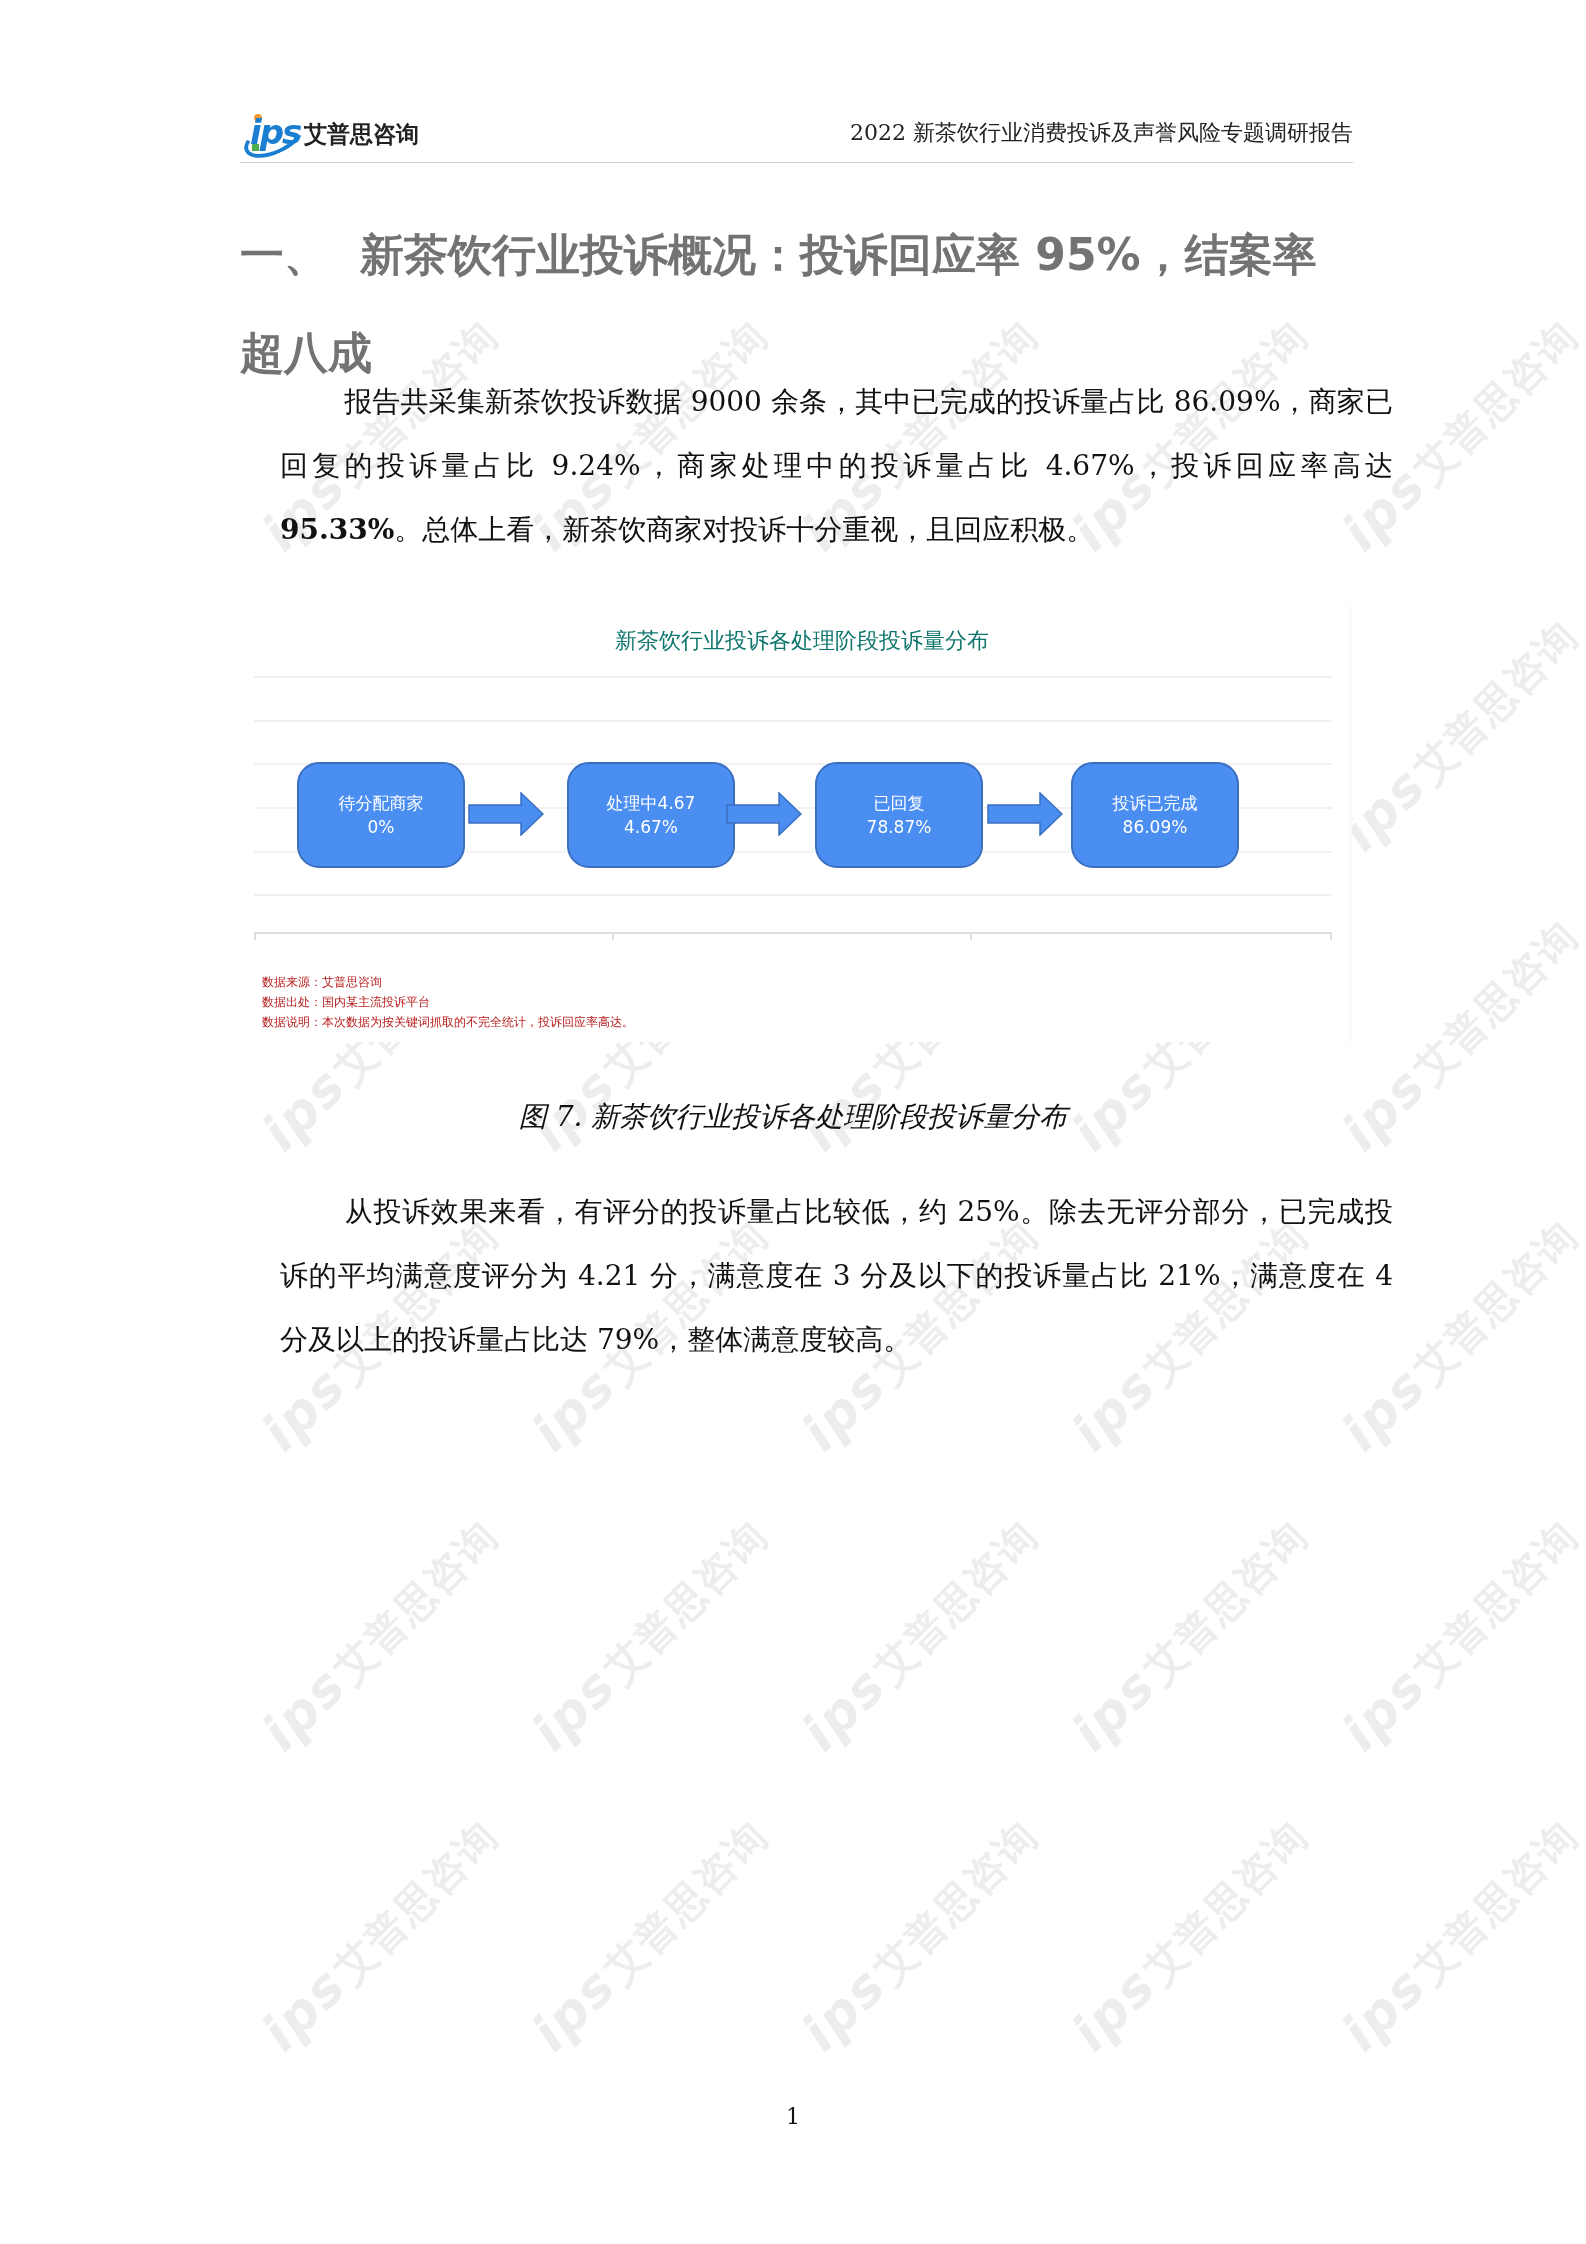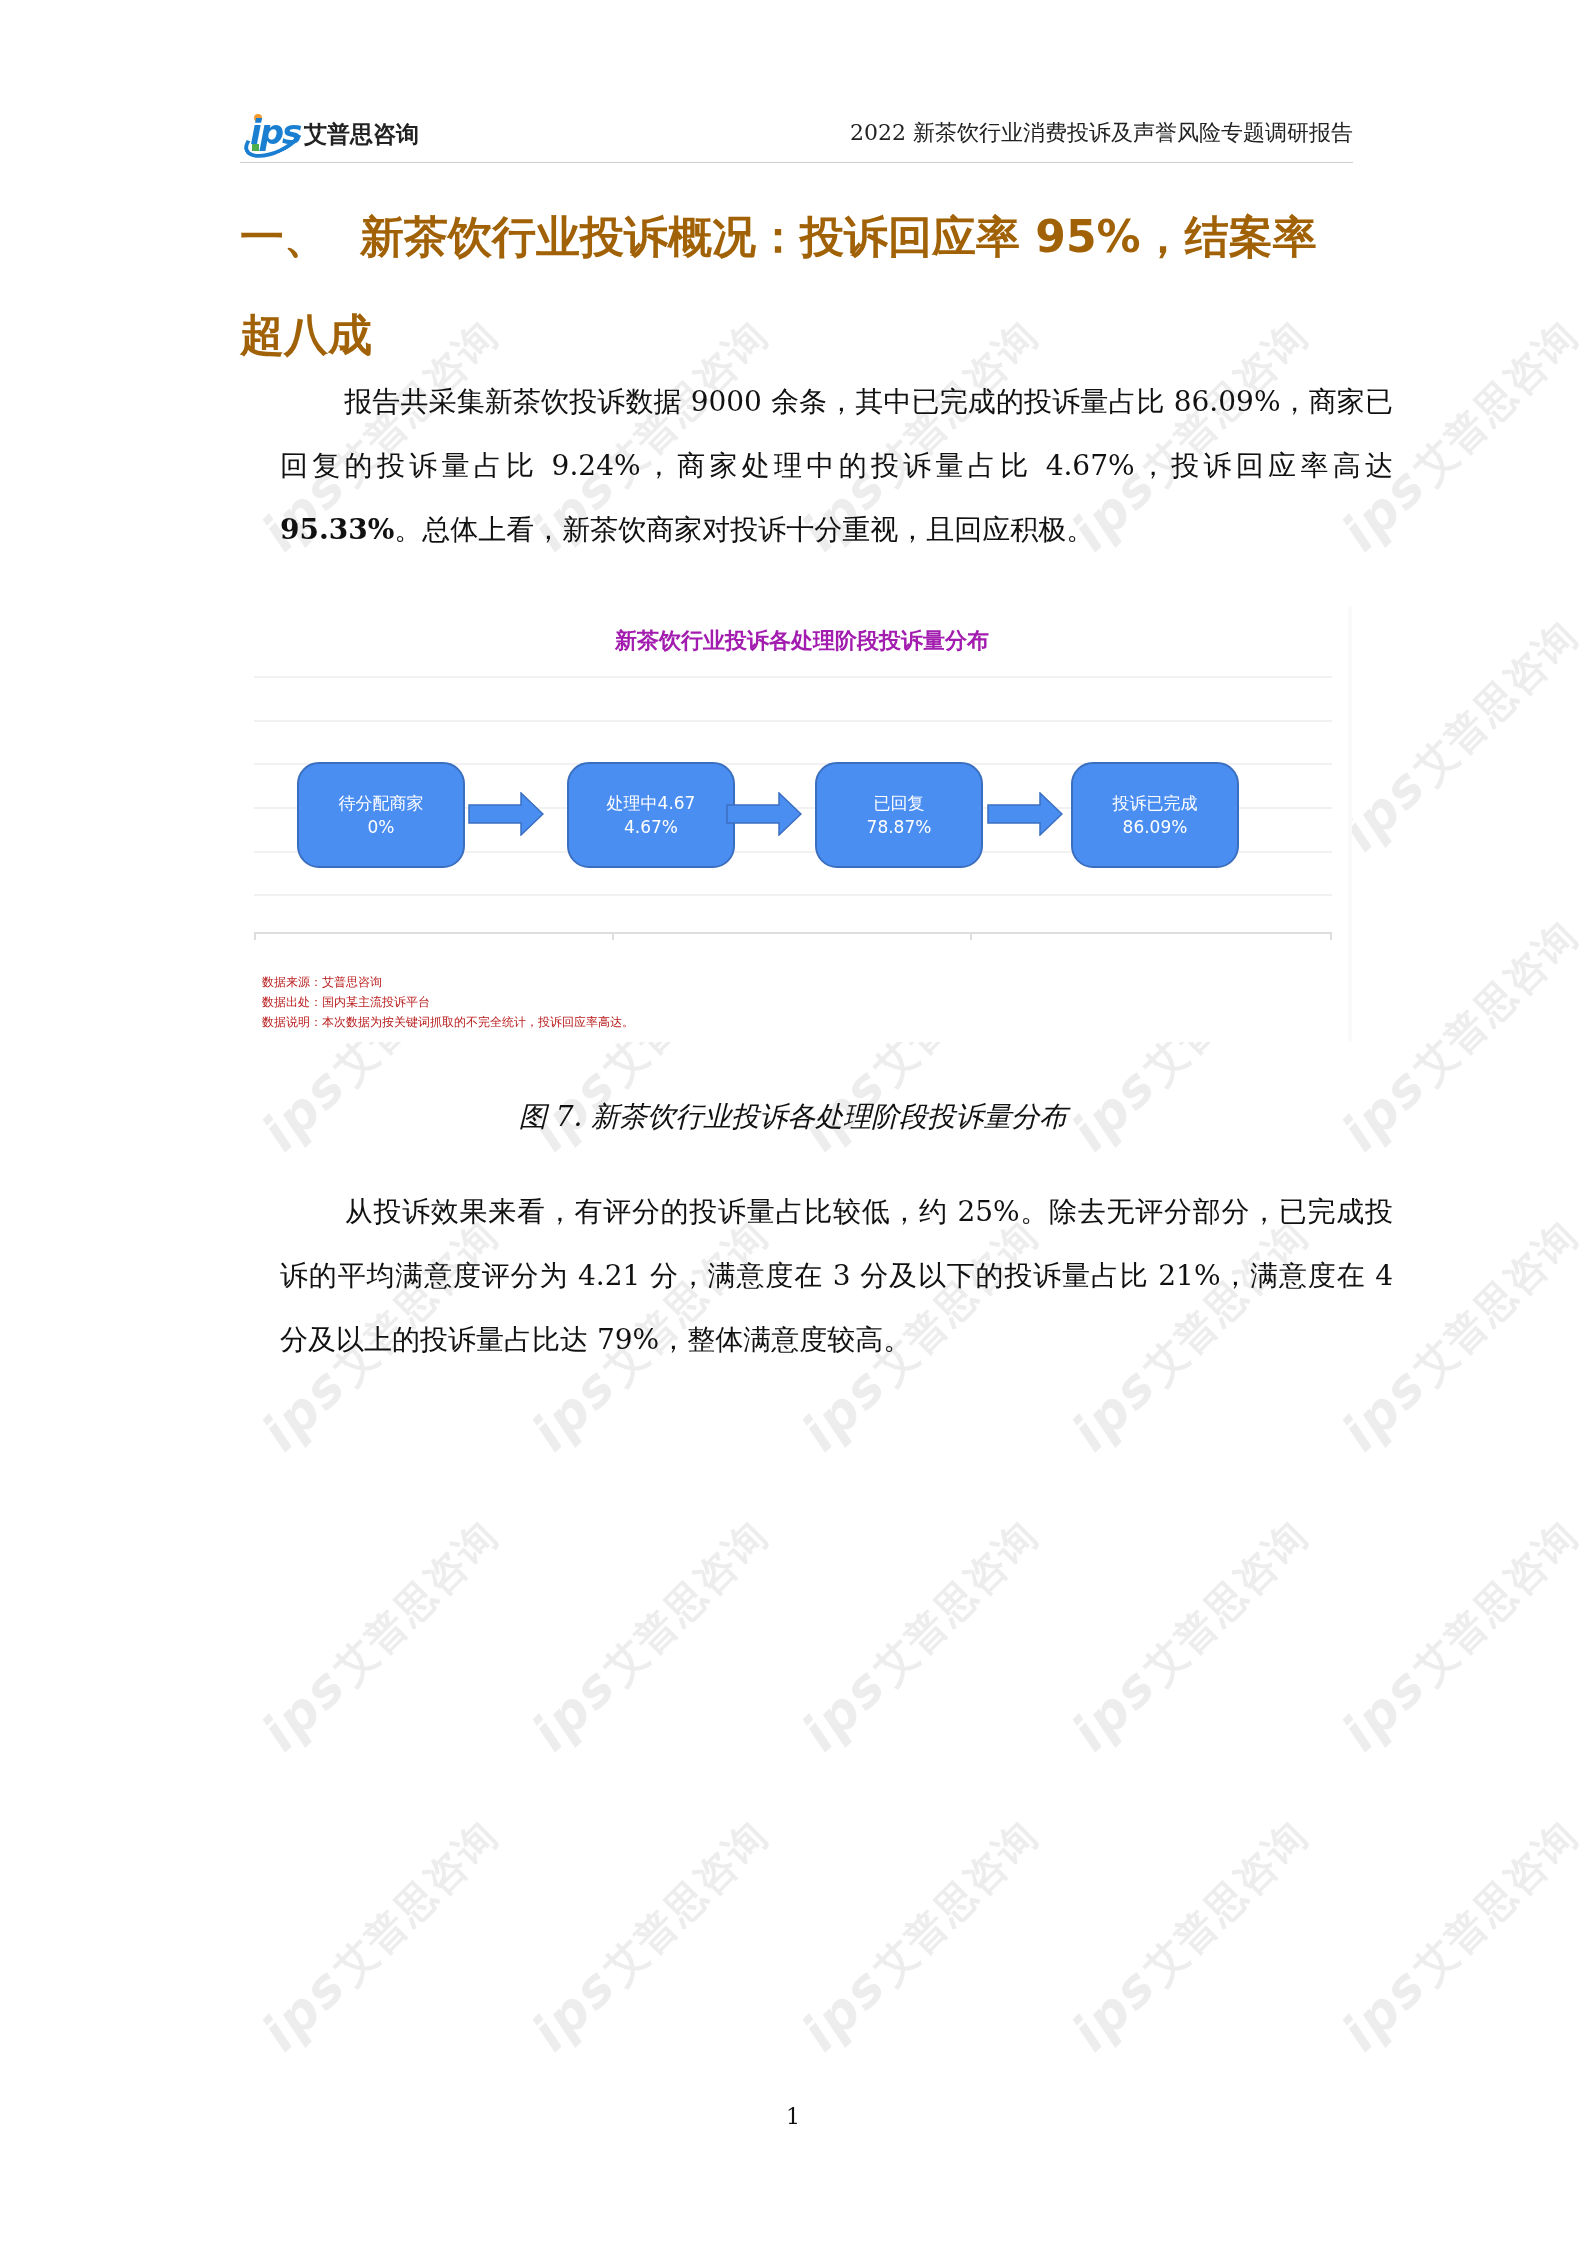--- a/index.html
+++ b/index.html
@@ -36,43 +36,43 @@
   .logo-name {
     font-family: "DejaVu Sans", sans-serif; font-weight: bold; font-size: 23px; color: #222; margin-left: 4px;
   }
   .header-title {
     position: absolute; right: 0; top: 10px; font-size: 22px; color: #222;
   }
   .header-rule { position: absolute; left: 240px; top: 162px; width: 1113px; height: 1px; background: #cfcfcf; }
 
   
   .section-heading {
-    position: absolute; left: 240px; top: 188px; width: 1120px;
+    position: absolute; left: 240px; top: 206px; width: 1120px;
     font-family: "DejaVu Sans", sans-serif; font-weight: bold; font-size: 44px;
-    color: #a16207; line-height: 98px;
+    color: #737373; line-height: 98px;
   }
   .section-heading .num { display: inline-block; width: 120px; }
 
   .para {
     position: absolute; left: 240px; width: 1113px;
     font-size: 28px; line-height: 64px; color: #111; text-align: justify; margin-left: 40px;
   }
   .para .indent { display: inline-block; width: 64px; }
   .para-1 { top: 370px; }
   .para-2 { top: 1180px; }
   .para b { font-weight: bold; }
 
   
   .figure {
     position: absolute; left: 252px; top: 606px; width: 1100px; height: 436px; background: #fff;
   }
   .figure-edge-r { position: absolute; right: 0; top: 0; width: 4px; height: 100%; background: #fafafa; }
   .figure-title {
     position: absolute; left: 0; right: 0; top: 20px; text-align: center;
-    font-family: "DejaVu Sans", sans-serif; font-weight: bold; font-size: 22px; color: #a21caf;
+    font-family: "DejaVu Sans", sans-serif; font-weight: normal; font-size: 22px; color: #0f766e;
   }
   .grid-line { position: absolute; left: 2px; width: 1078px; height: 2px; background: #f1f1f1; }
   .frame-line { position: absolute; left: 2px; top: 326px; width: 1078px; height: 2px; background: #dedede; }
   .frame-tick { position: absolute; top: 326px; width: 2px; height: 8px; background: #dedede; }
 
   .flow { position: absolute; left: 0; top: 0; width: 100%; height: 100%; }
   .stage-box {
     position: absolute; top: 156px; width: 168px; height: 106px;
     background: #4b8ef1; border: 2px solid #3a6fc0; border-radius: 22px; box-sizing: border-box;
     color: #ffffff; text-align: center; display: flex; flex-direction: column; justify-content: center;

